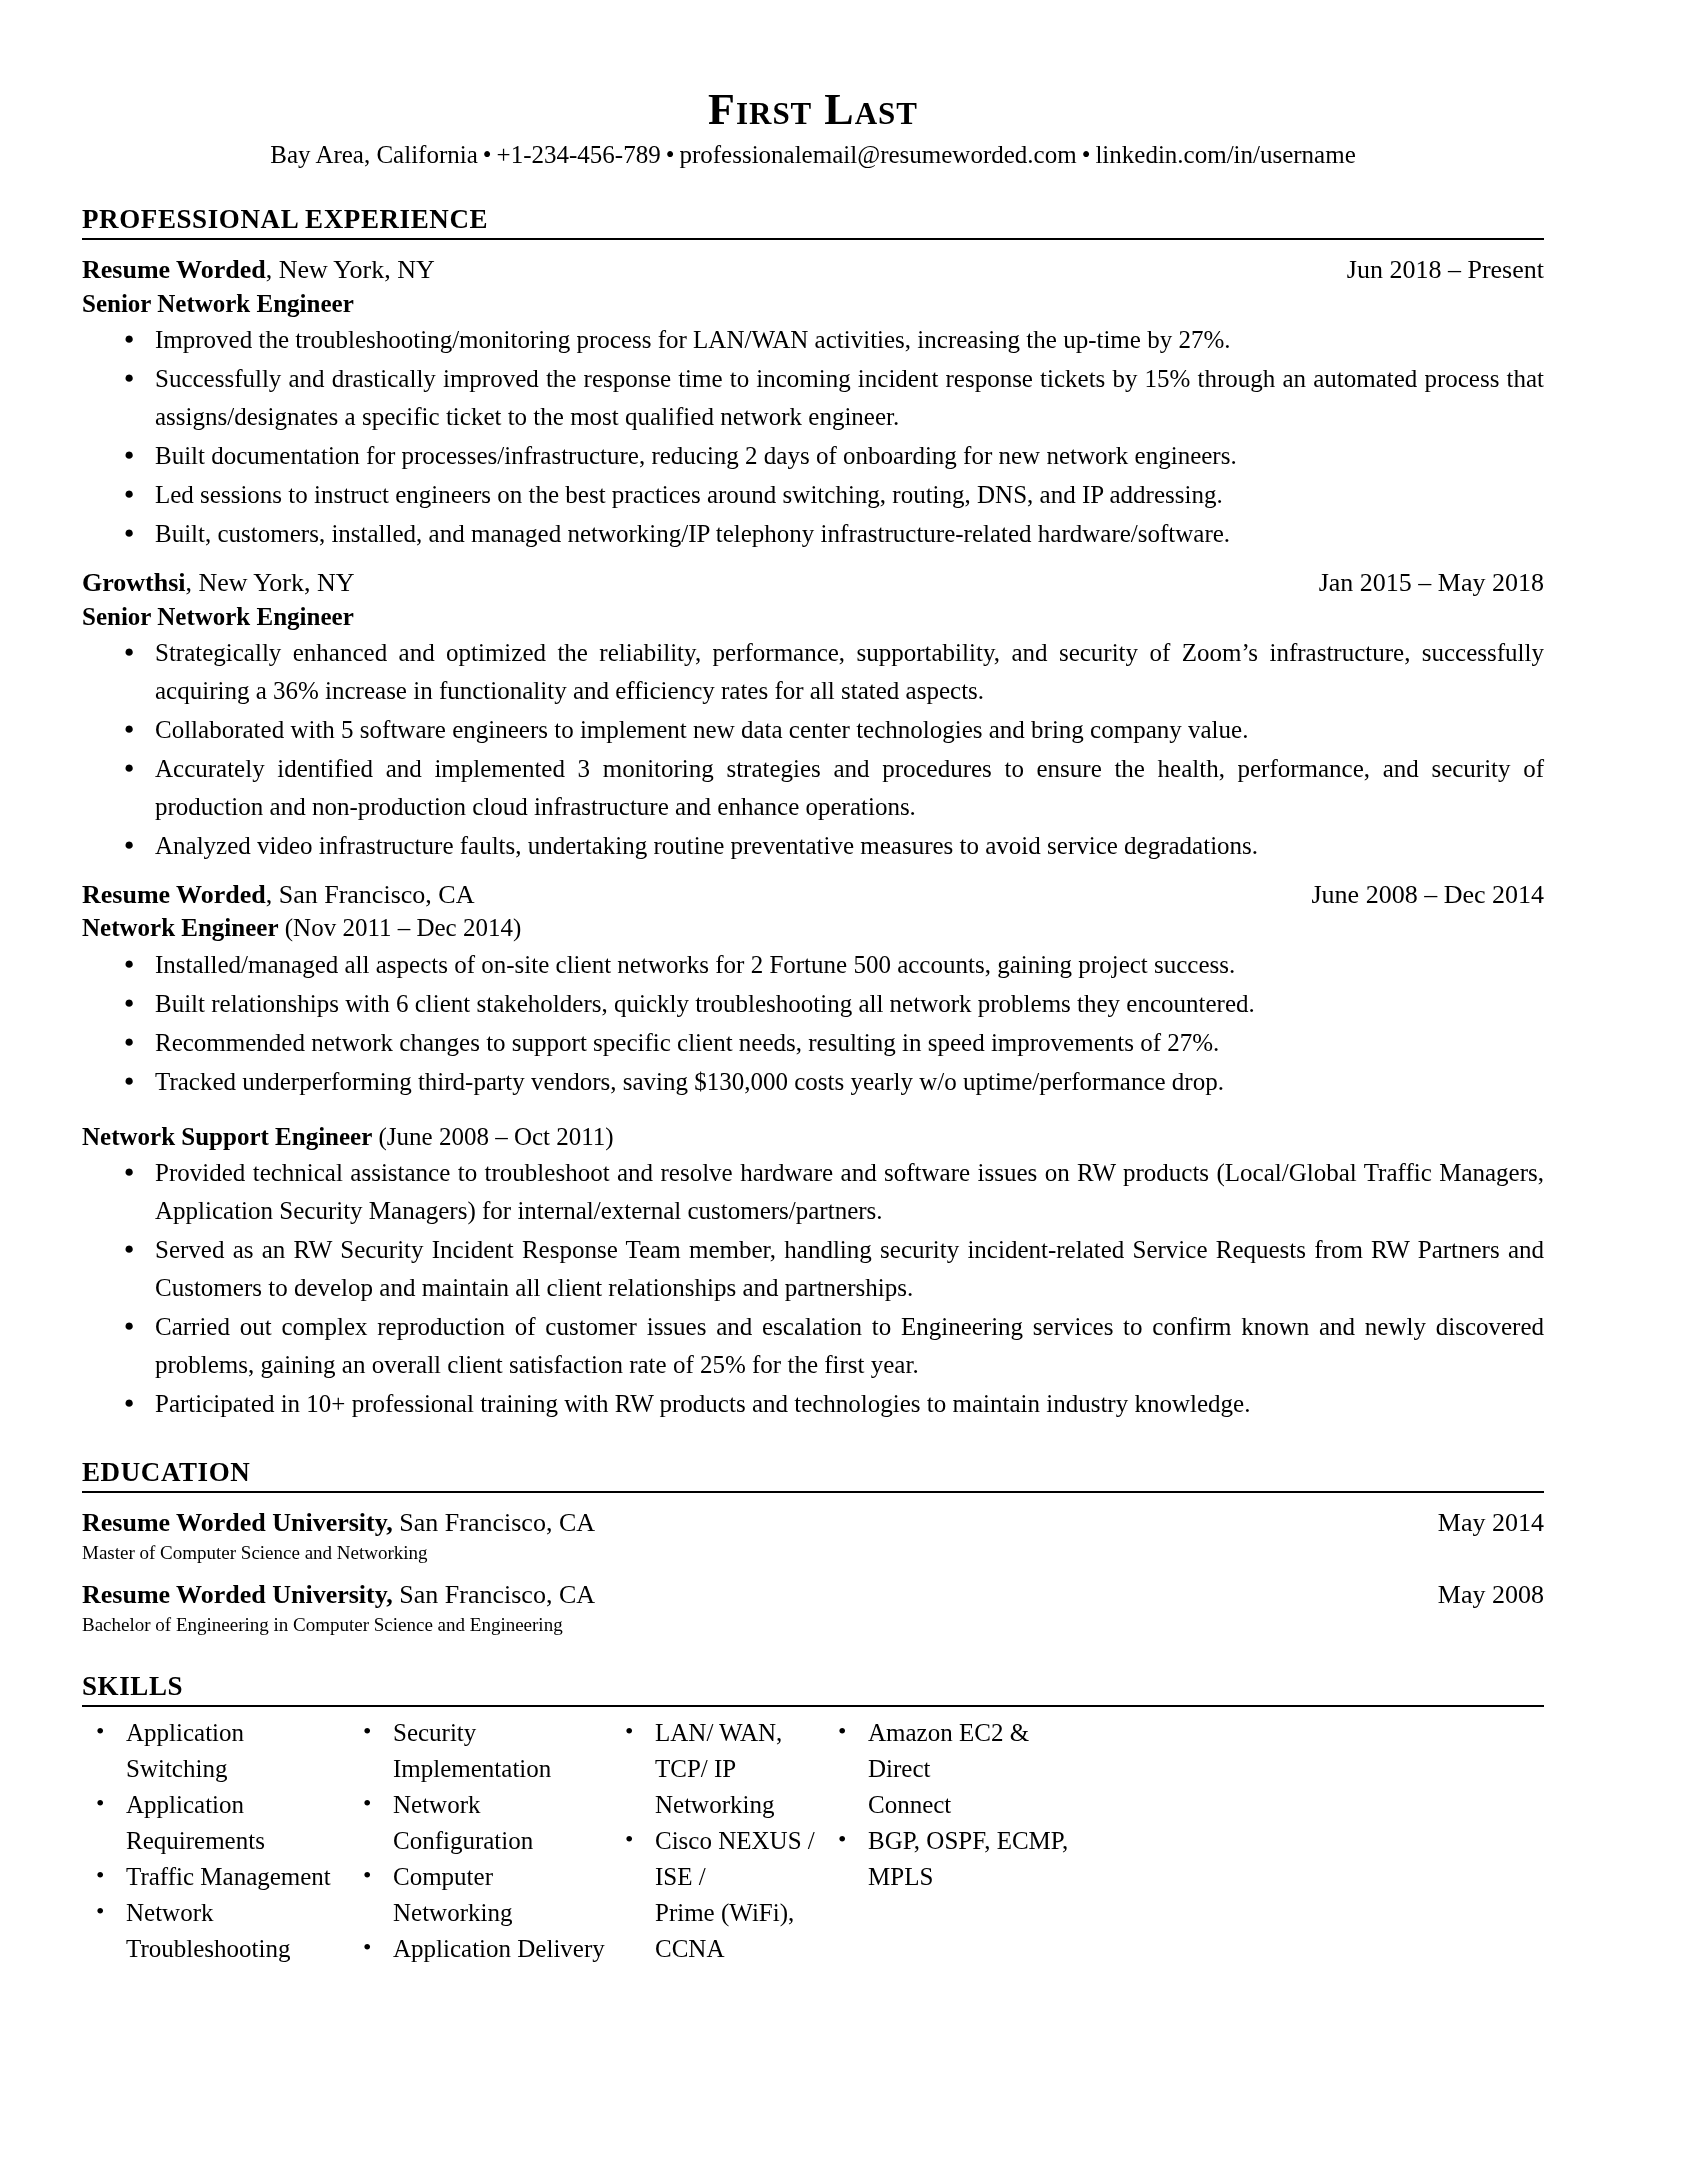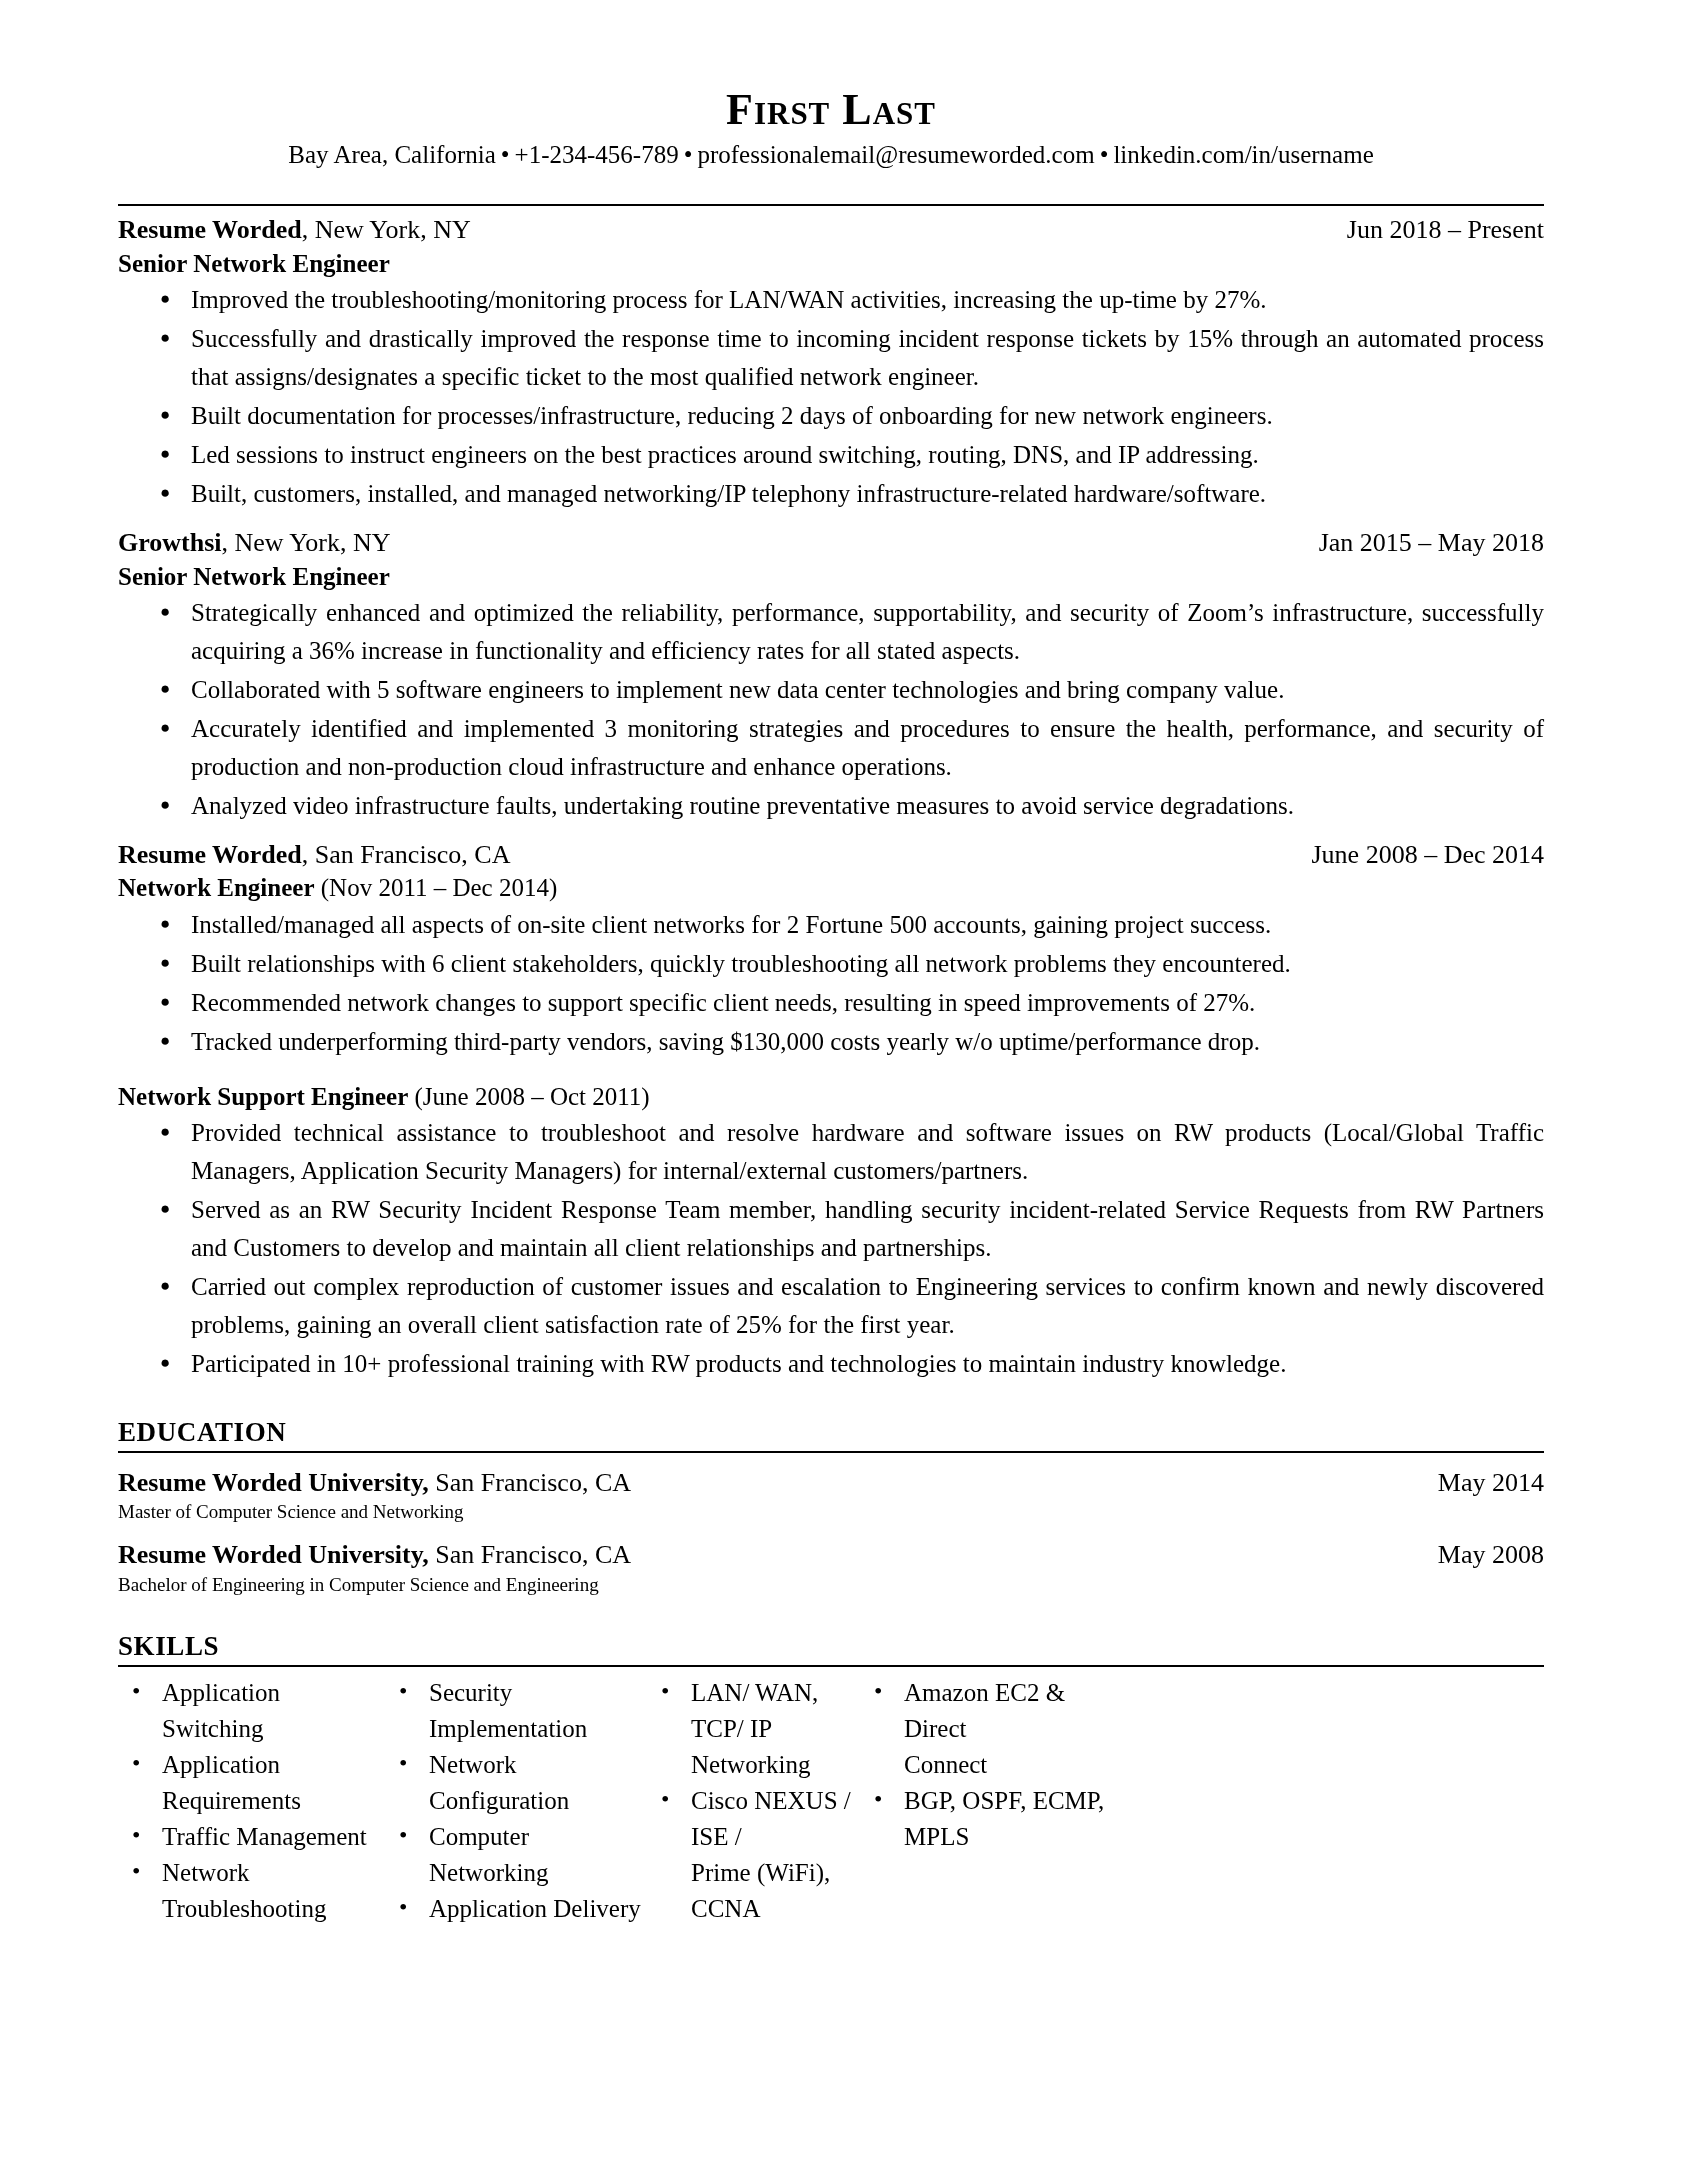--- a/index.html
+++ b/index.html
@@ -13,21 +13,21 @@
     width: 1683px;
     height: 2178px;
     font-family: "Liberation Serif", "DejaVu Serif", serif;
     color: #000000;
     -webkit-font-smoothing: antialiased;
   }
 
   .page {
     width: 1683px;
     height: 1870px;
-    padding: 59px 139px 40px 118px;
+    padding: 59px 139px 40px 82px;
     position: relative;
   }
 
   
   .resume-header {
     text-align: center;
     margin-top: 28px;
   }
   .full-name {
     font-size: 44px;
@@ -172,20 +172,21 @@
 <div class="page">
 
   <div class="resume-header">
     <div class="full-name">First Last</div>
     <div class="contact-line">
       <span>Bay Area, California</span><span class="contact-sep">•</span><span>+1-234-456-789</span><span class="contact-sep">•</span><span>professionalemail@resumeworded.com</span><span class="contact-sep">•</span><span>linkedin.com/in/username</span>
     </div>
   </div>
 
   <div class="section">
+    <div class="section-title">PROFESSIONAL EXPERIENCE</div>
     <hr class="section-rule">
 
     <div class="entry">
       <div class="entry-top">
         <div class="entry-org"><span class="org-name">Resume Worded</span><span class="org-loc">, New York, NY</span></div>
         <div class="entry-date">Jun 2018 – Present</div>
       </div>
       <div class="entry-role"><span>Senior Network Engineer</span><span class="role-dates"></span></div>
       <ul class="bullets">
         <li class="nojustify">Improved the troubleshooting/monitoring process for LAN/WAN activities, increasing the up-time by 27%.</li>

